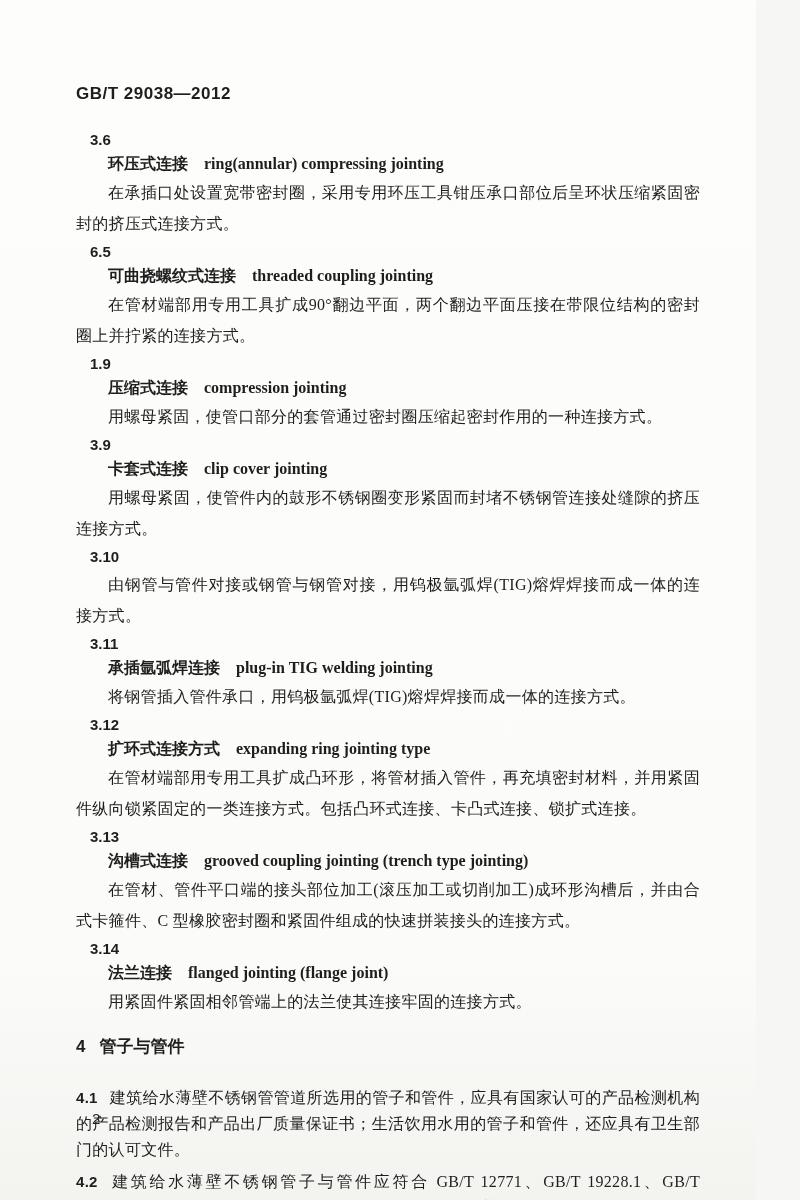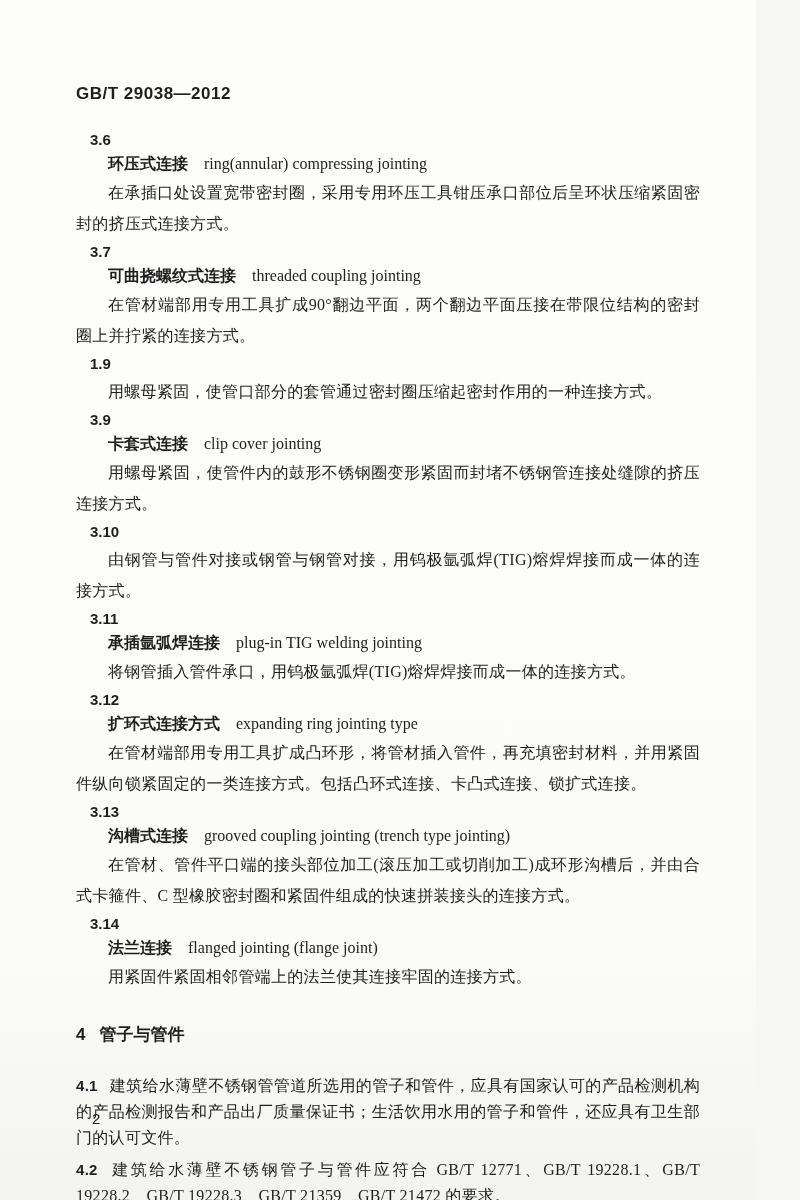--- a/index.html
+++ b/index.html
@@ -36,32 +36,32 @@
     line-height: 24px;
     font-size: 16px;
   }
   .term-cn {
     font-family: Liberation Mono, monospace;
     font-weight: 700;
     margin-right: 16px;
   }
   .term-en {
     font-family: "Liberation Serif", serif;
-    font-weight: 400;
+    font-weight: 700;
     text-align: center;
   }
   .def-text {
     font-size: 16px;
     line-height: 31px;
     text-indent: 2em;
     text-align: justify;
     letter-spacing: 0.3px;
   }
   .chapter-heading {
-    margin-top: 31px;
+    margin-top: 18px;
     margin-bottom: 26px;
     font-size: 17px;
     line-height: 24px;
     font-weight: 700;
   }
   .chapter-num {
     font-family: "Liberation Sans", sans-serif;
     margin-right: 14px;
   }
   .chapter-title {
@@ -99,29 +99,32 @@
 
     <div class="def-section">
       <div class="sec-num">3.6</div>
       <div class="term-line">
         <span class="term-cn">环压式连接</span><span class="term-en">ring(annular) compressing jointing</span>
       </div>
       <div class="def-text">在承插口处设置宽带密封圈，采用专用环压工具钳压承口部位后呈环状压缩紧固密封的挤压式连接方式。</div>
     </div>
 
     <div class="def-section">
-      <div class="sec-num">3.7</div>
+      <div class="sec-num">6.5</div>
       <div class="term-line">
         <span class="term-cn">可曲挠螺纹式连接</span><span class="term-en">threaded coupling jointing</span>
       </div>
       <div class="def-text">在管材端部用专用工具扩成90°翻边平面，两个翻边平面压接在带限位结构的密封圈上并拧紧的连接方式。</div>
     </div>
 
     <div class="def-section">
       <div class="sec-num">1.9</div>
+      <div class="term-line">
+        <span class="term-cn">压缩式连接</span><span class="term-en">compression jointing</span>
+      </div>
       <div class="def-text">用螺母紧固，使管口部分的套管通过密封圈压缩起密封作用的一种连接方式。</div>
     </div>
 
     <div class="def-section">
       <div class="sec-num">3.9</div>
       <div class="term-line">
         <span class="term-cn">卡套式连接</span><span class="term-en">clip cover jointing</span>
       </div>
       <div class="def-text">用螺母紧固，使管件内的鼓形不锈钢圈变形紧固而封堵不锈钢管连接处缝隙的挤压连接方式。</div>
     </div>

